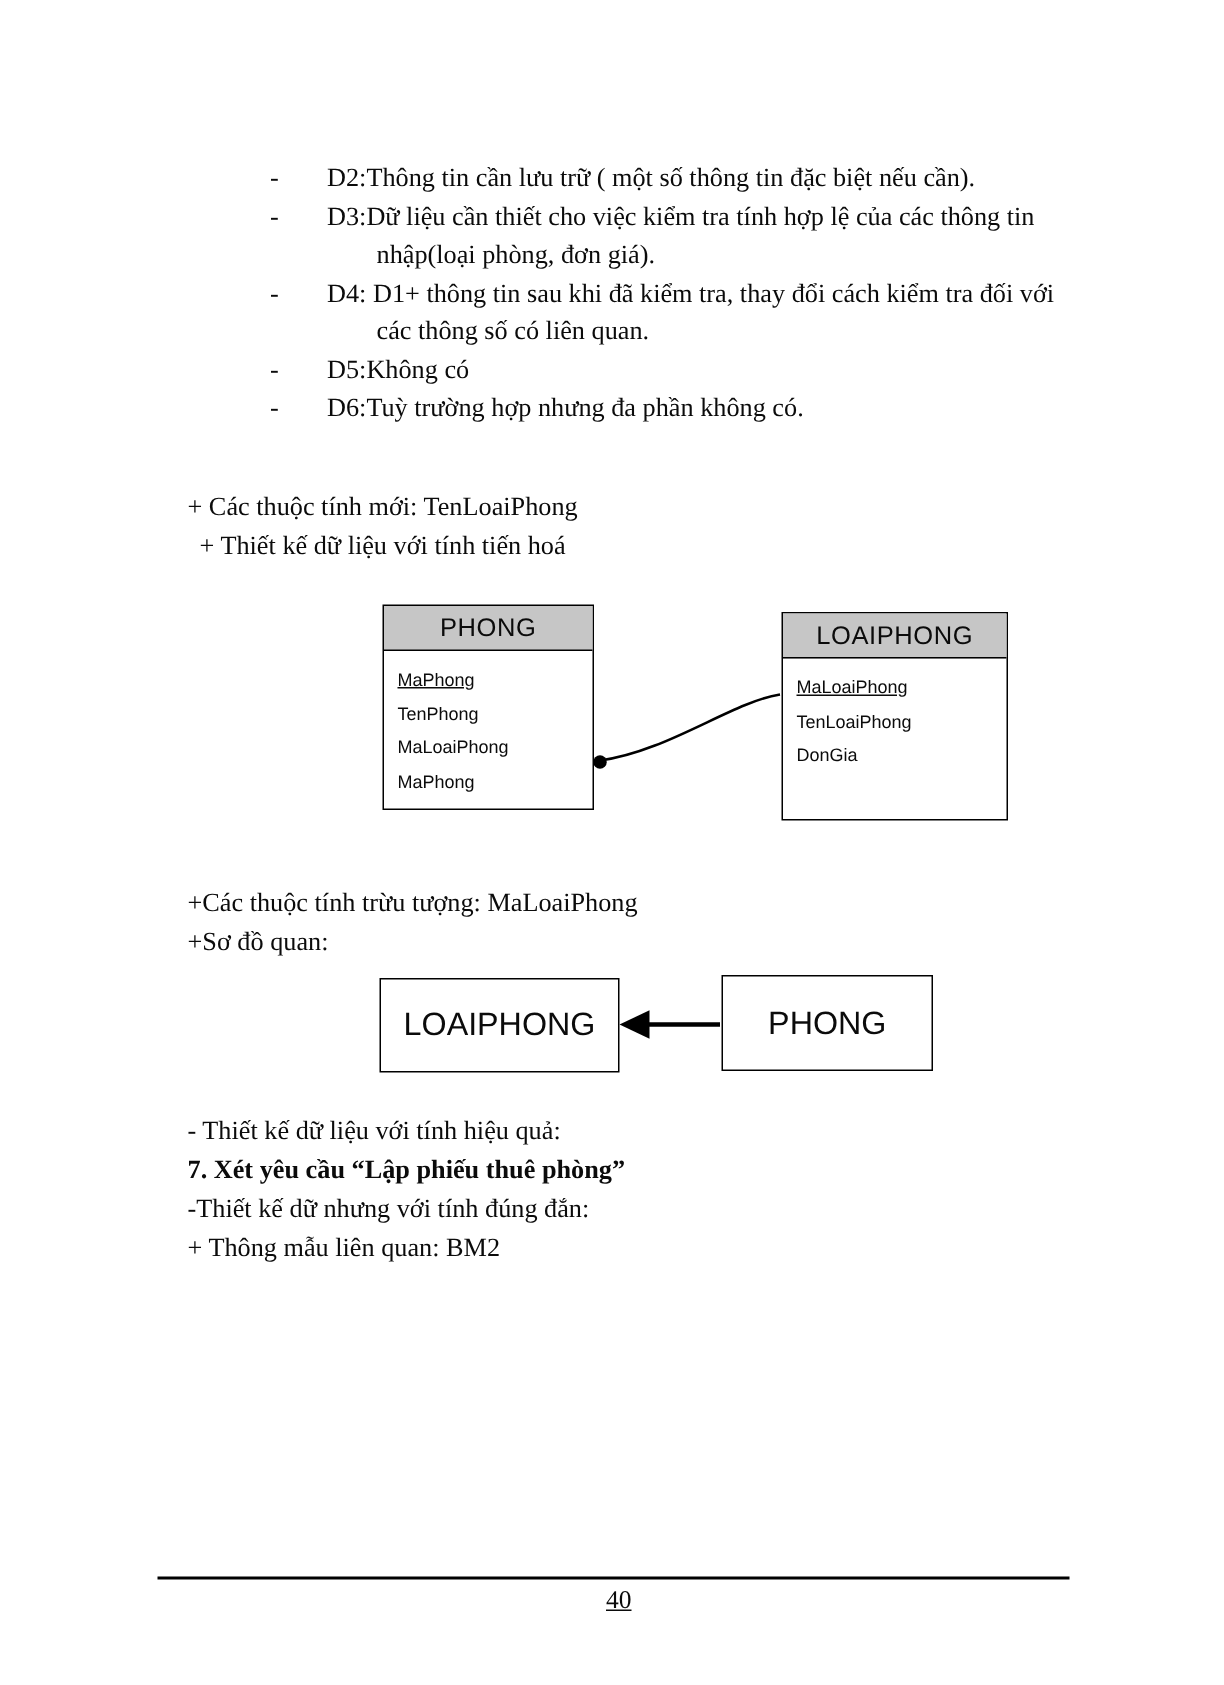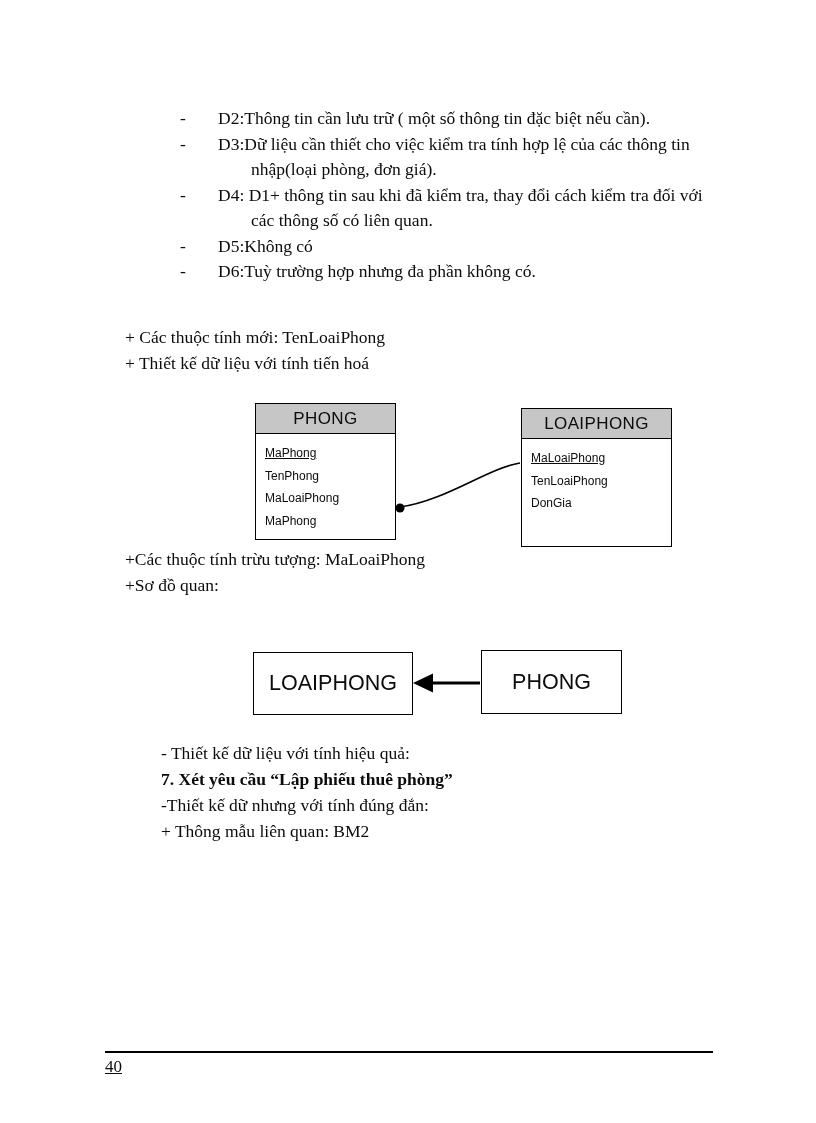--- a/index.html
+++ b/index.html
@@ -22,23 +22,23 @@
     width: 535px;
     font-size: 17.5px;
     line-height: 25.5px;
   }
   .dlist-item { display: flex; }
   .dlist-marker { flex: 0 0 38px; }
   .dlist-text { flex: 1; padding-left: 33px; text-indent: -33px; }
 
   
   .notes { position: absolute; font-size: 17.5px; line-height: 26px; }
-  #notes1 { left: 125px; top: 324px; }
-  #notes2 { left: 125px; top: 546px; }
-  #notes3 { left: 125px; top: 740px; margin-left: 36px; }
+  #notes1 { left: 125px; top: 324px; text-align: center; }
+  #notes2 { left: 125px; top: 588px; }
+  #notes3 { left: 125px; top: 740px; }
   .bold { font-weight: bold; }
 
   
   .entity {
     position: absolute;
     border: 1.5px solid #000;
     background: #fff;
     font-family: "Liberation Sans", sans-serif;
   }
   .entity-header {
@@ -80,21 +80,21 @@
   .footer-rule {
     position: absolute;
     left: 105px; top: 1051px;
     width: 608px; height: 0;
     border-top: 2px solid #000;
   }
   .page-number {
     position: absolute;
     left: 105px; top: 1057px;
     width: 615px;
-    text-align: left;
+    text-align: center;
     font-size: 17px;
     text-decoration: underline;
   }
 </style>
 </head>
 <body>
 
 <div class="page">
 
   <div class="dlist">

